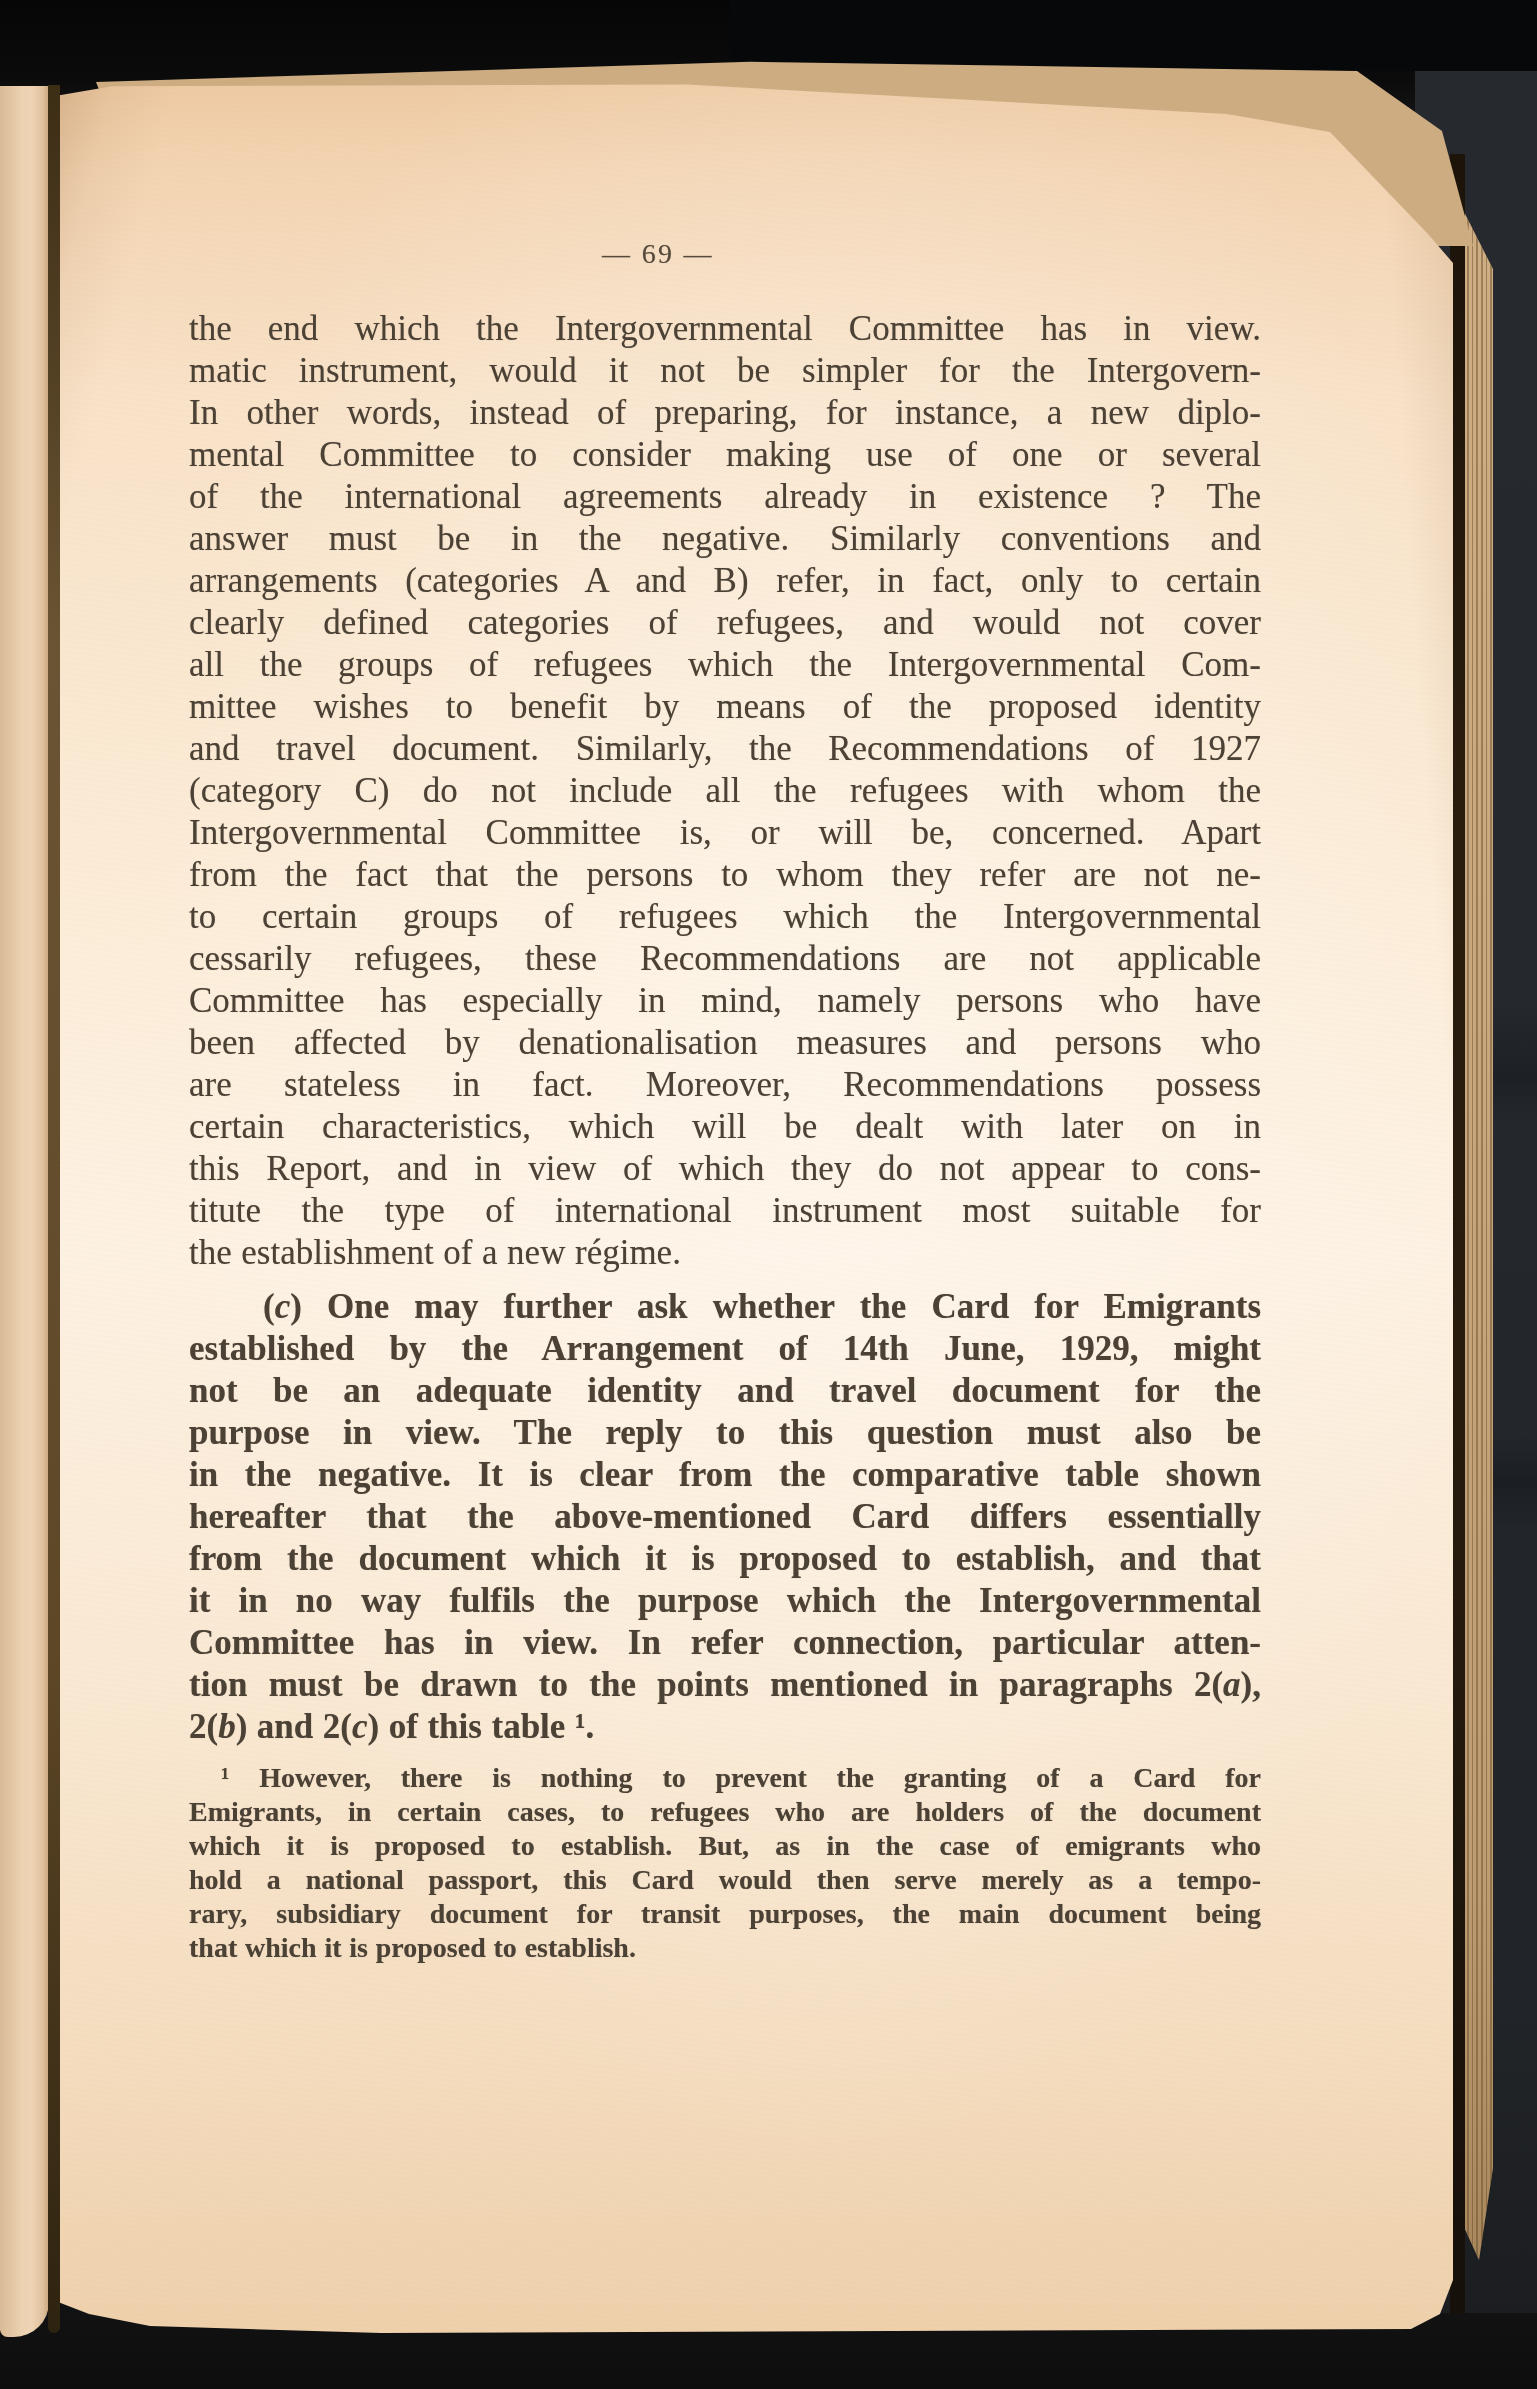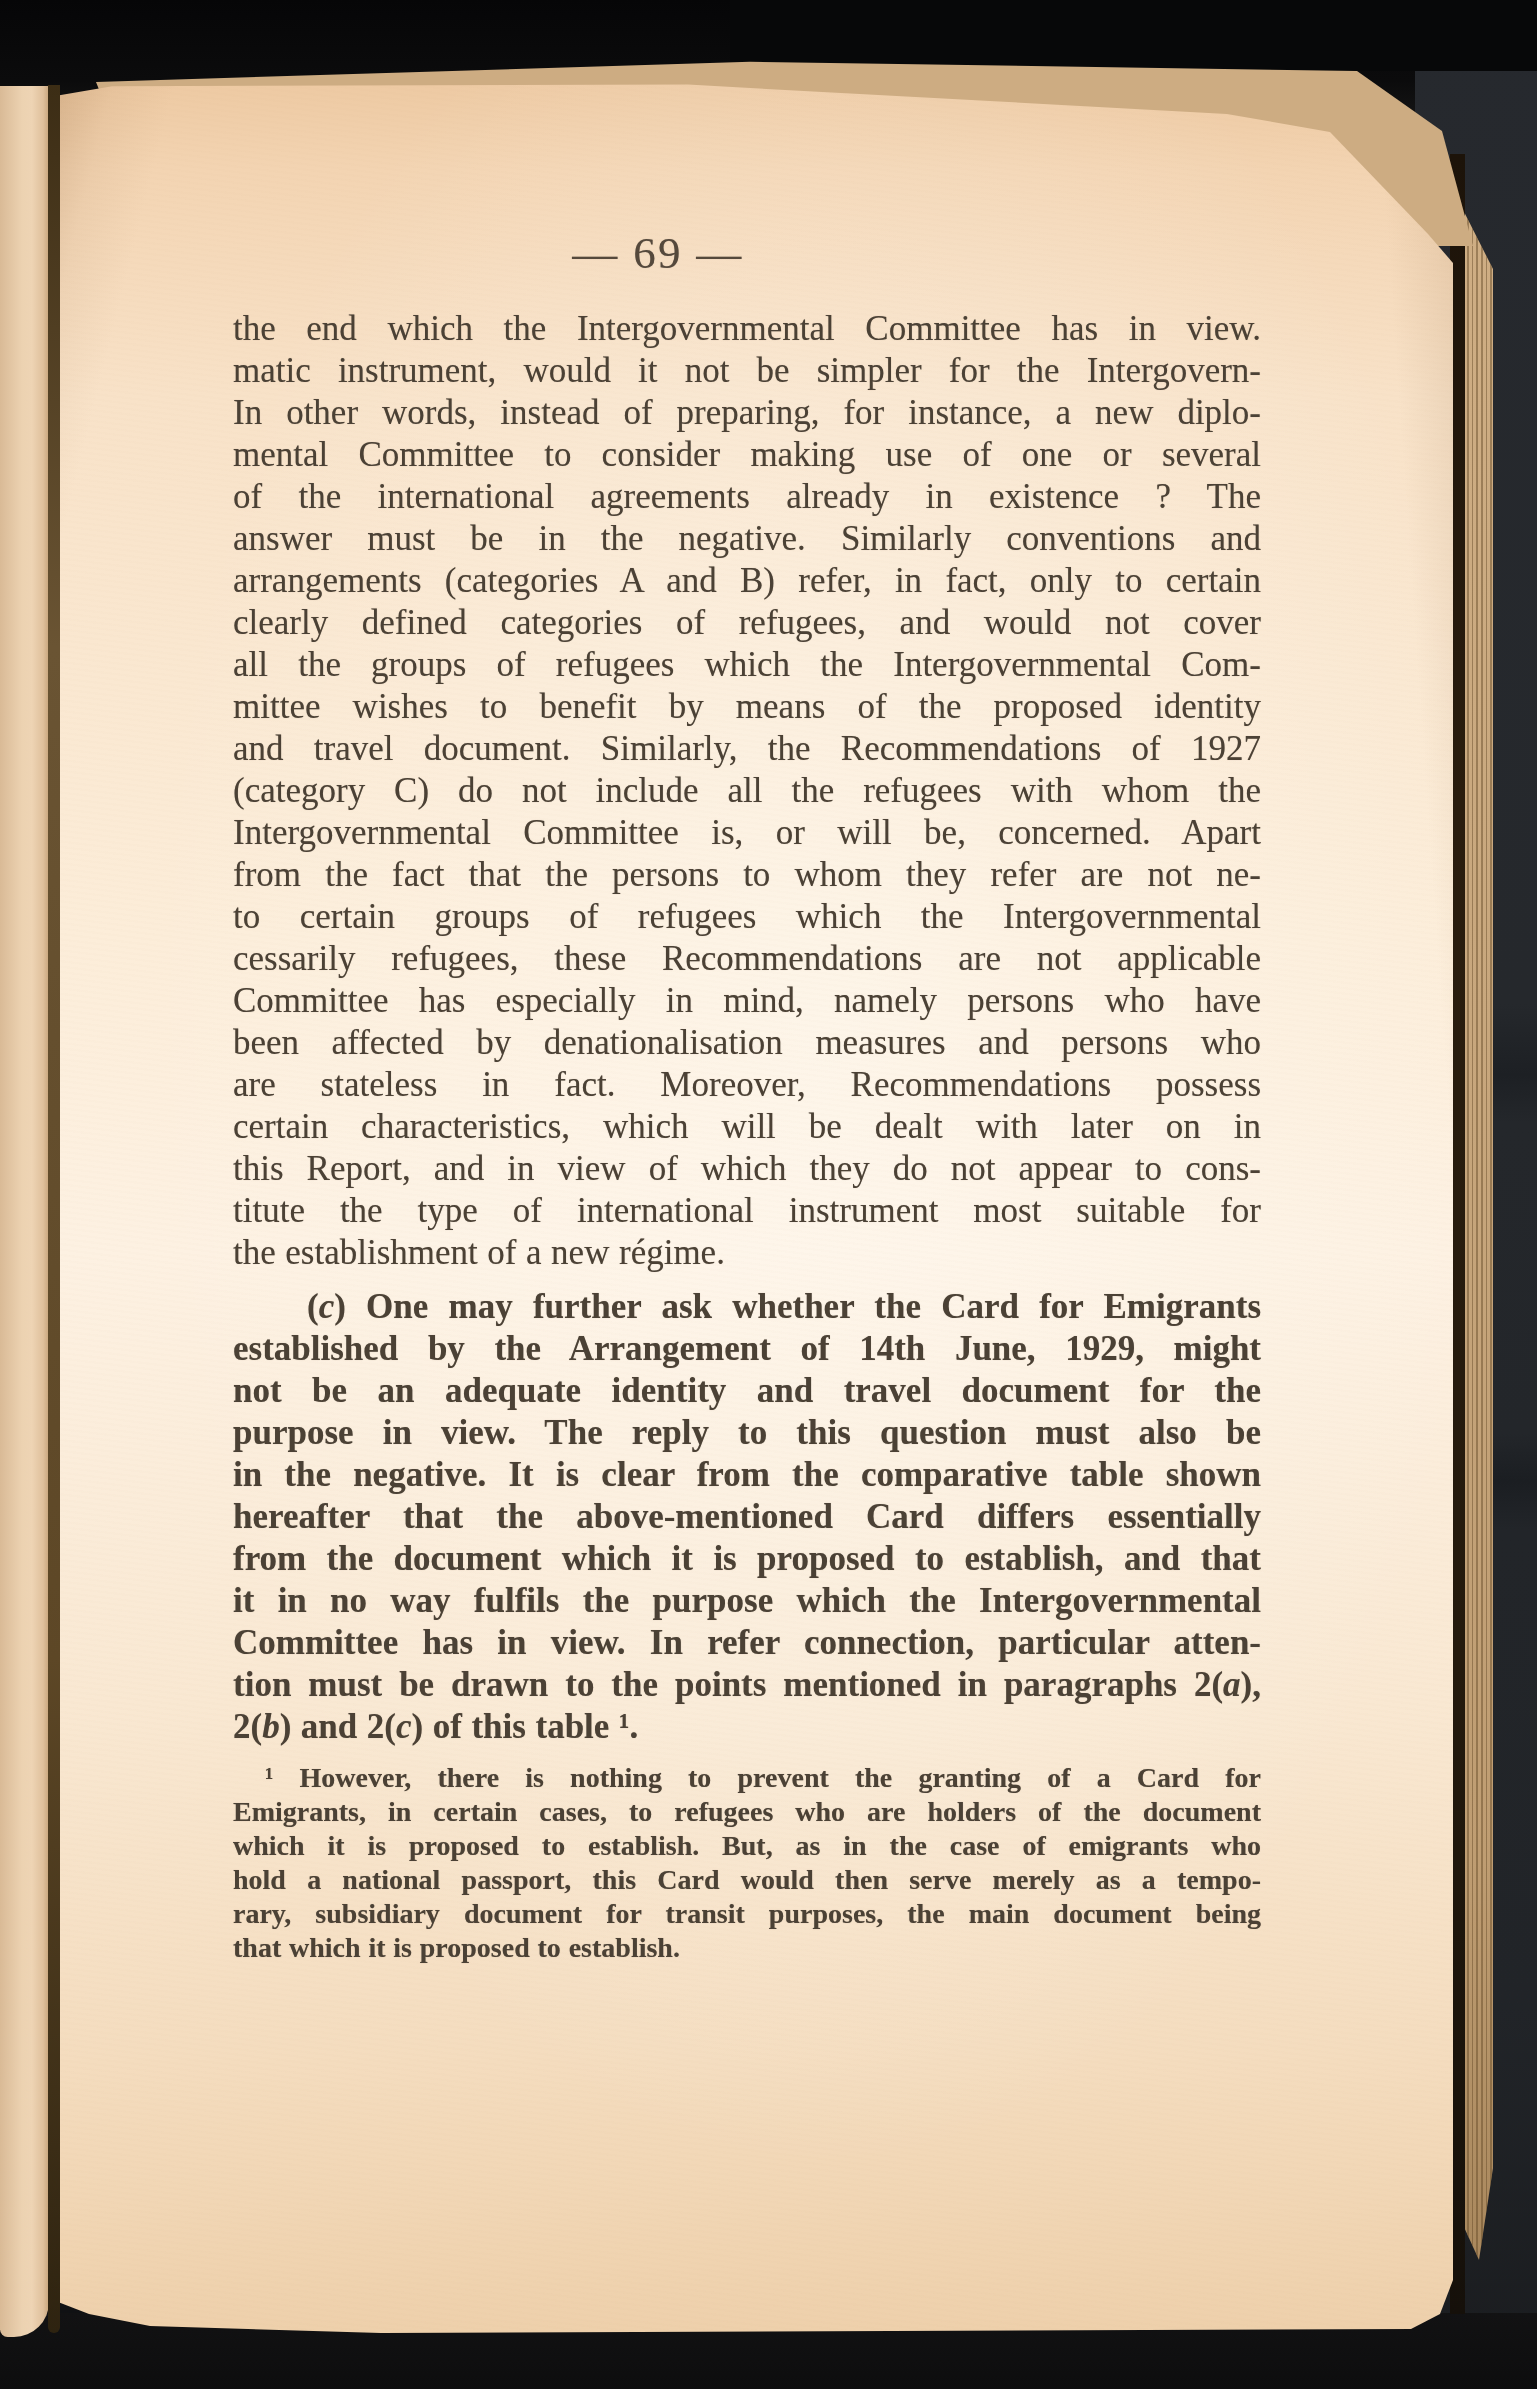--- a/index.html
+++ b/index.html
@@ -49,27 +49,27 @@
       linear-gradient(180deg,#edc9a2 0,#f3d4b2 4%,#f8e2c8 14%,#fcedd9 38%,#fdf1e2 52%,
         #f9e8d2 72%,#f4dcbe 88%,#eed0ab 100%);
     clip-path:polygon(0 15.4px,54px 6.2px,630px 4.6px,1169px 34px,1272px 52px,1370px 154px,
       100% 183px,100% 2200px,1382px 2234px,1353px 2249px,323px 2253px,92px 2246px,
       31px 2234px,0 2222px);
     filter:drop-shadow(0 -2.3px 0.8px rgba(62,44,18,.85)) drop-shadow(0 3.8px 2.3px rgba(0,0,0,.55));}
   .page-texture{position:absolute;inset:0;pointer-events:none;
     background:repeating-linear-gradient(7deg,rgba(176,138,96,.015) 0 2.3px,rgba(0,0,0,0) 2.3px 5.4px);}
   
   .page-number{position:absolute;left:62px;top:152px;width:1076px;text-align:center;
-    font-size:45px;line-height:43px;color:#55493c;letter-spacing:2.3px;
+    font-size:28px;line-height:43px;color:#55493c;letter-spacing:2.3px;
     text-shadow:0 0 0.8px rgba(85,73,60,.35);}
   .text-col{position:absolute;left:131px;top:228px;width:1072px;color:#4b4135;
     text-shadow:0 0 0.8px rgba(75,65,53,.38);}
   .para{font-size:35px;line-height:42px;}
   .para + .para{margin-top:12.3px;font-weight:bold;}
-  .line{text-align:justify;text-align-last:justify;word-spacing:0.8px;margin-left:44px;}
+  .line{text-align:justify;text-align-last:justify;word-spacing:0.8px;}
   .line.last{text-align-last:left;}
   .para.indented .line:first-child{padding-left:74px;}
   .footnote{margin-top:35px;font-size:28px;line-height:34px;}
   .footnote .line:first-child{padding-left:32px;}
   i{font-style:italic;}
 </style>
 </head>
 <body>
 
 <div class="bg-top"></div>

